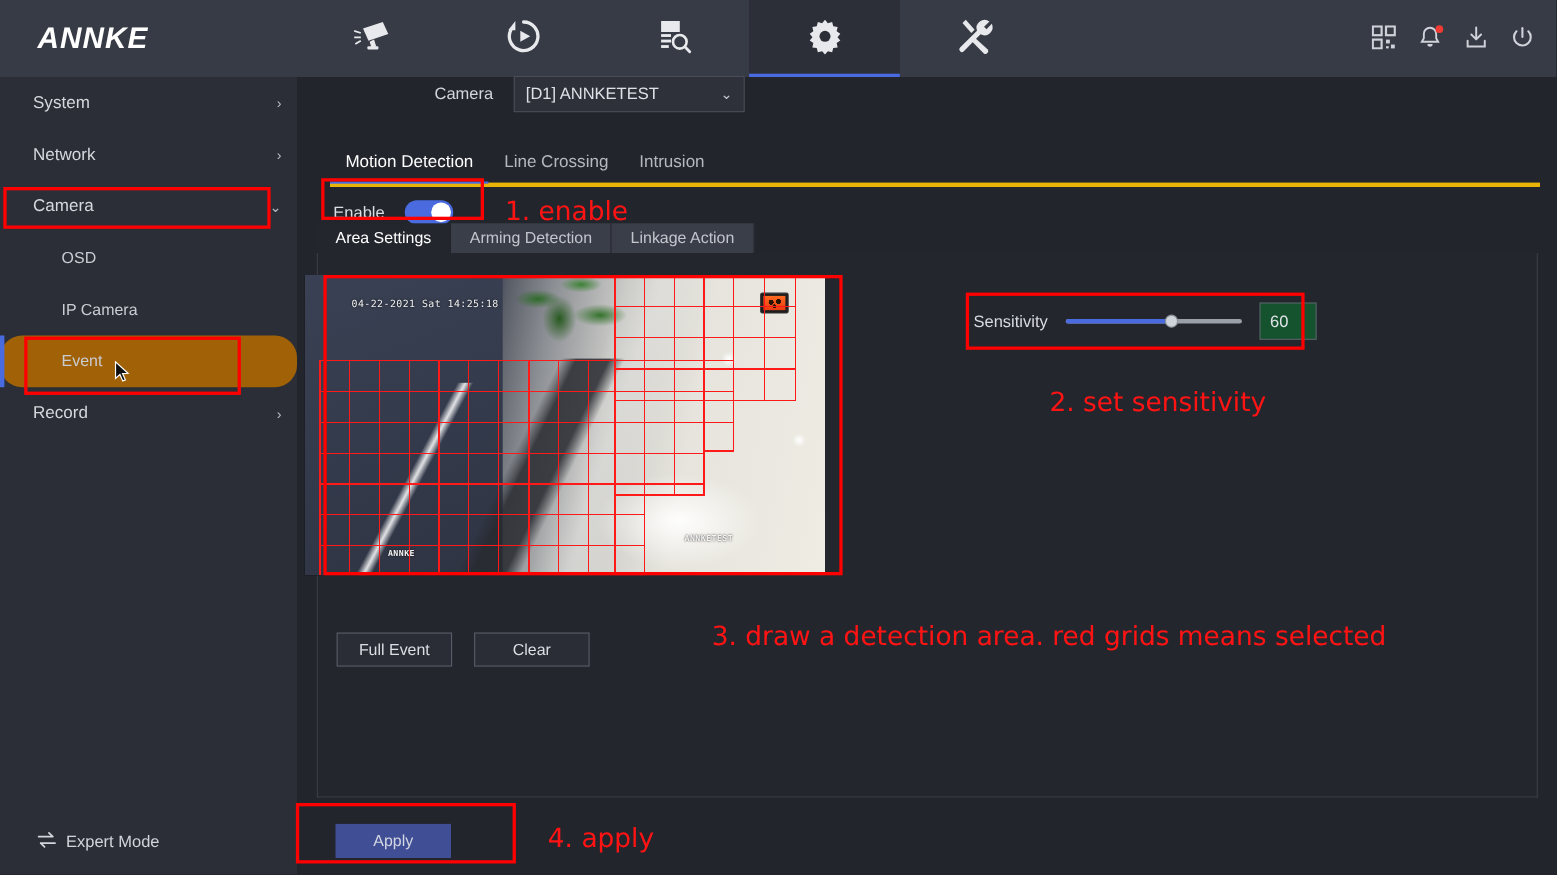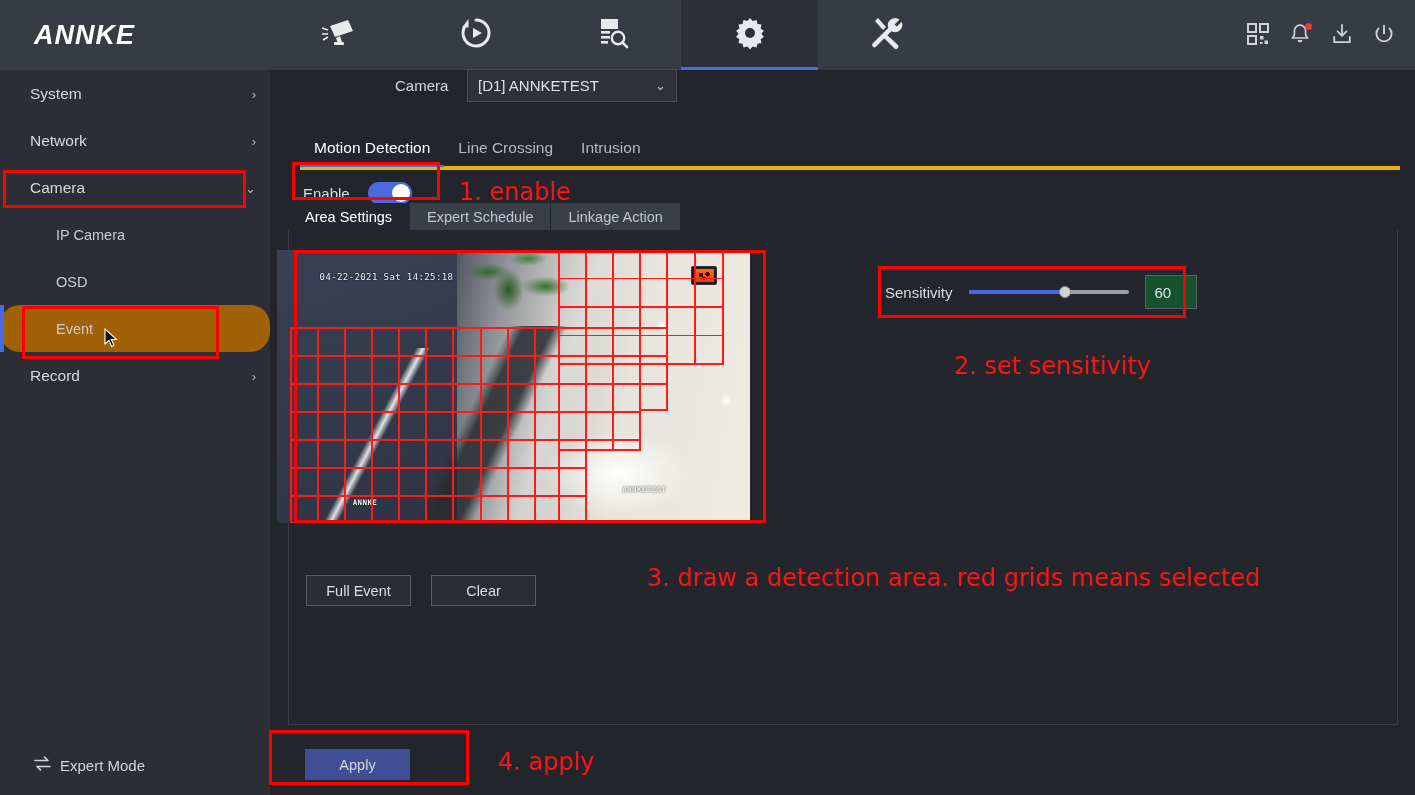--- a/index.html
+++ b/index.html
@@ -354,24 +354,24 @@
     </div>
     <div class="sbrow">
       <span>Network</span>
       <span class="chev">›</span>
     </div>
     <div class="sbrow">
       <span>Camera</span>
       <span class="chev">⌄</span>
     </div>
     <div class="sbrow sub">
+      <span>OSD</span>
+    </div>
+    <div class="sbrow sub">
       <span>IP Camera</span>
-    </div>
-    <div class="sbrow sub">
-      <span>OSD</span>
     </div>
     <div class="sbrow sub selected">
       <span>Event</span>
     </div>
     <div class="sbrow">
       <span>Record</span>
       <span class="chev">›</span>
     </div>
 
     <div class="expert">
@@ -411,21 +411,21 @@
       <div class="toggle">
         <span class="knob"></span>
       </div>
     </div>
 
     <div class="subtabs">
       <div class="subtab active">
         <span>Area Settings</span>
       </div>
       <div class="subtab">
-        <span>Expert Schedule</span>
+        <span>Arming Detection</span>
       </div>
       <div class="subtab">
         <span>Linkage Action</span>
       </div>
     </div>
 
     <div class="panel"></div>
   </div>
 
   <div class="videowrap">

